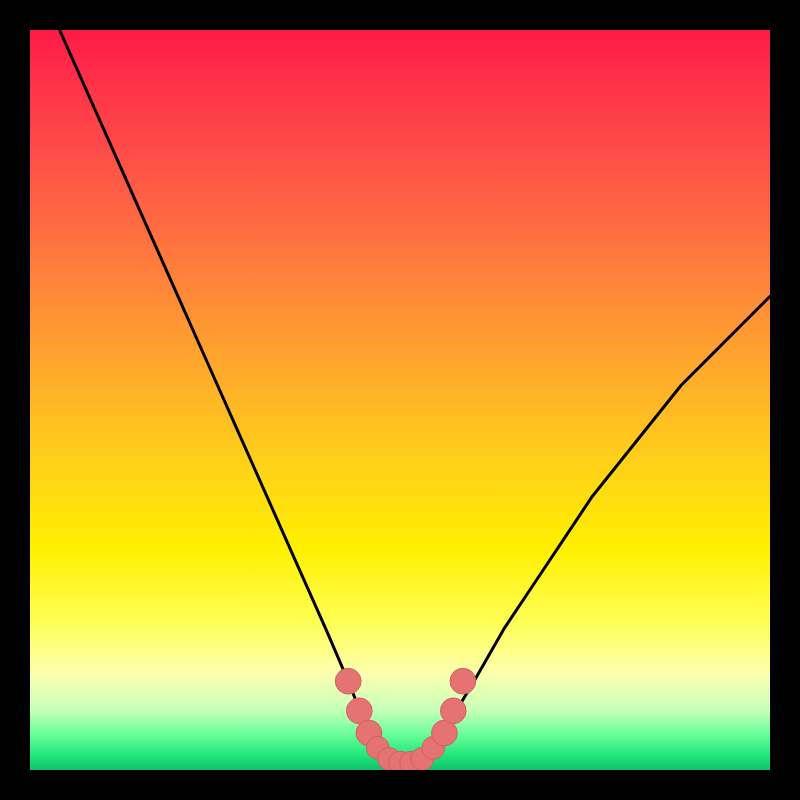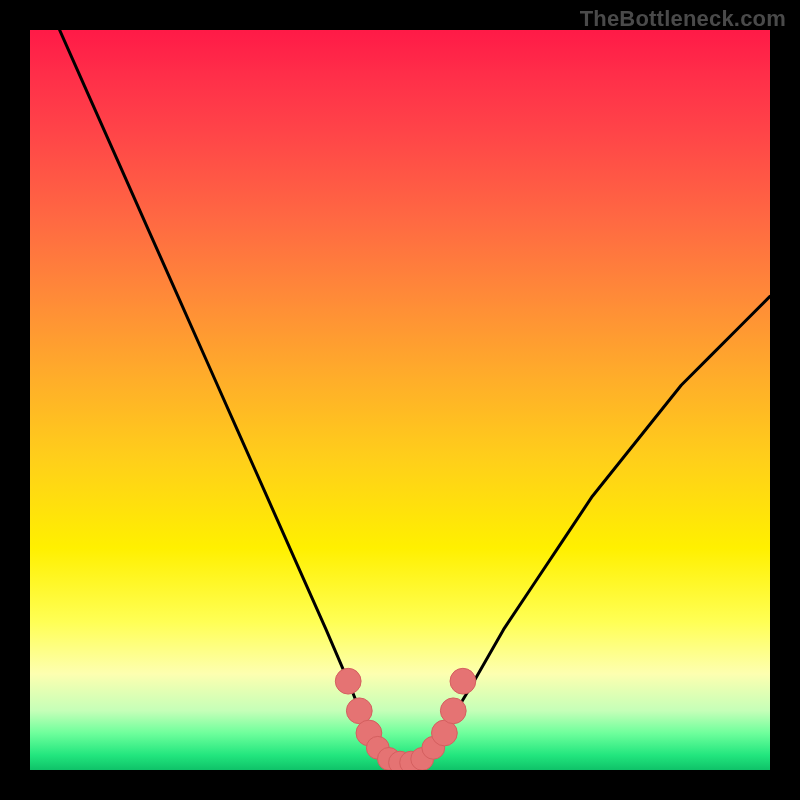--- a/index.html
+++ b/index.html
@@ -77,14 +77,13 @@
           <circle cx="370.00" cy="732.60" r="11.40" fill="#e57373" stroke="#d45f5f" stroke-width="1"></circle>
           <circle cx="381.10" cy="732.60" r="11.40" fill="#e57373" stroke="#d45f5f" stroke-width="1"></circle>
           <circle cx="392.20" cy="728.90" r="11.40" fill="#e57373" stroke="#d45f5f" stroke-width="1"></circle>
           <circle cx="403.30" cy="717.80" r="11.40" fill="#e57373" stroke="#d45f5f" stroke-width="1"></circle>
           <circle cx="414.40" cy="703.00" r="12.88" fill="#e57373" stroke="#d45f5f" stroke-width="1"></circle>
           <circle cx="423.28" cy="680.80" r="12.88" fill="#e57373" stroke="#d45f5f" stroke-width="1"></circle>
           <circle cx="432.90" cy="651.20" r="12.88" fill="#e57373" stroke="#d45f5f" stroke-width="1"></circle>
         </g>
     </svg>
   </div>
-  <div class="watermark">TheBottleneck.com</div>
 </div>
 
 </body></html>

